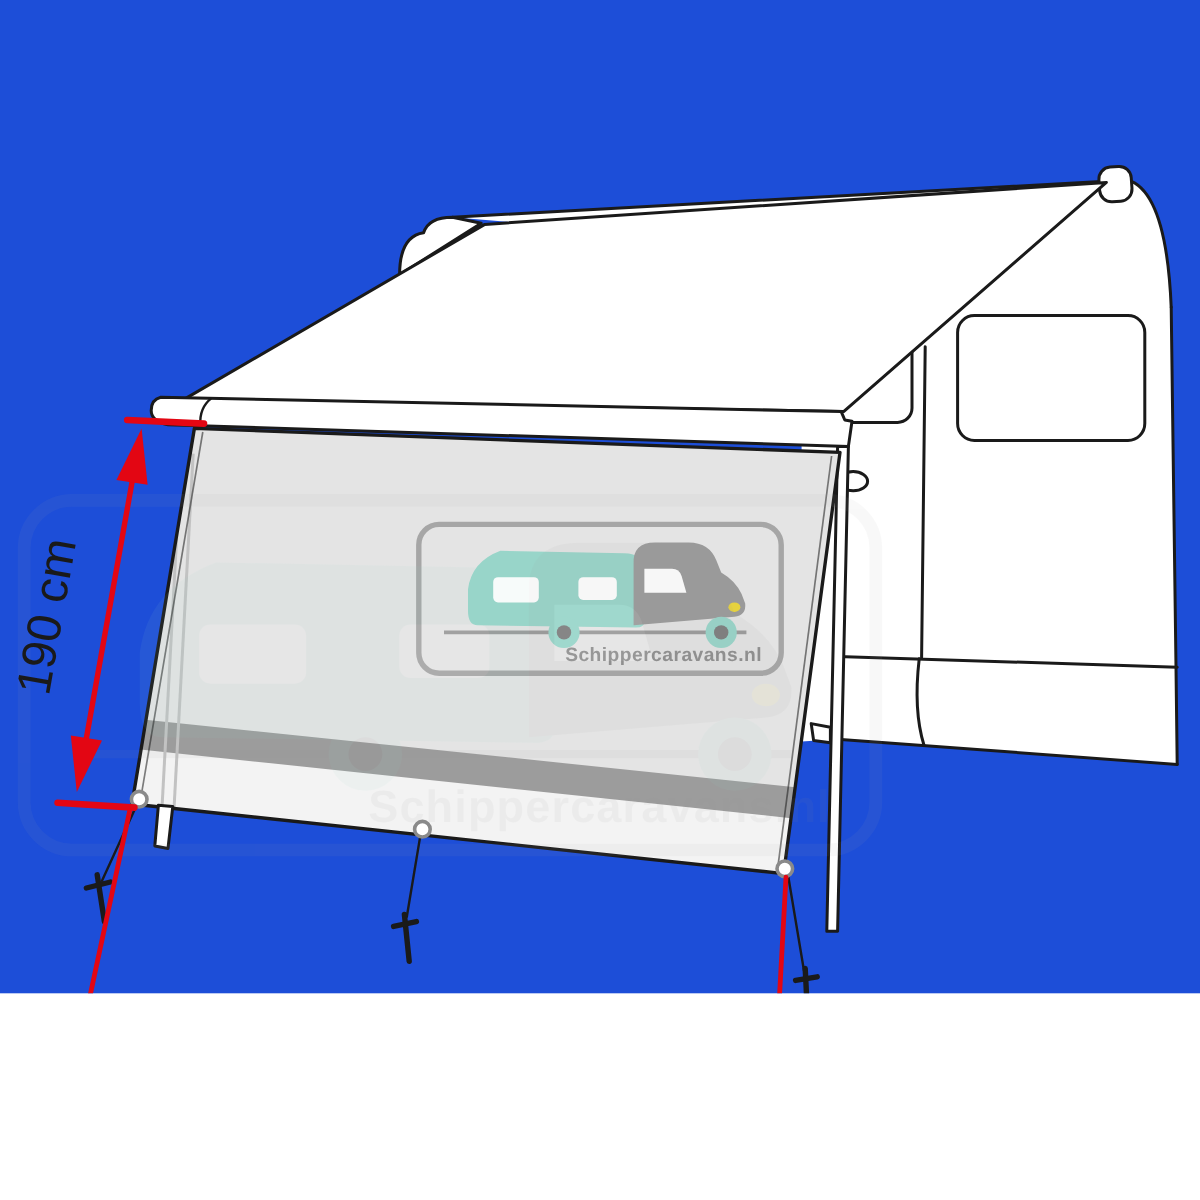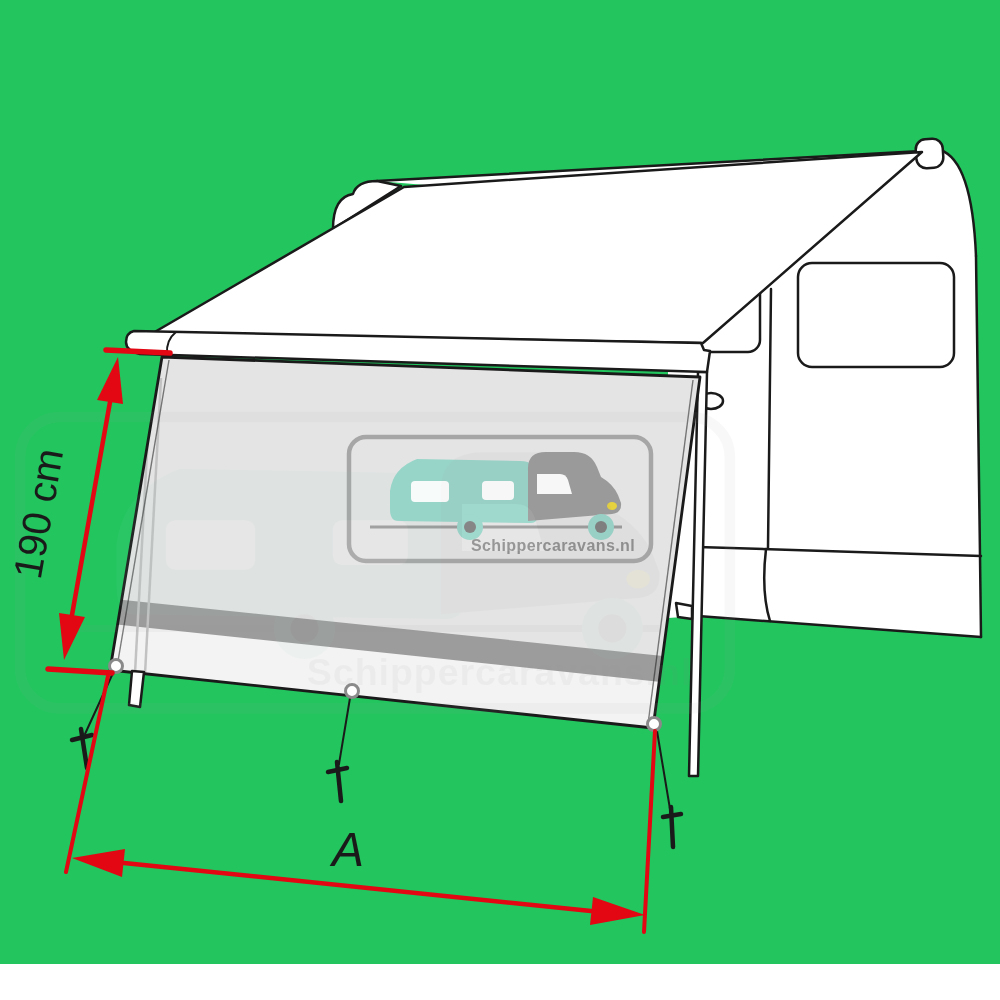--- a/index.html
+++ b/index.html
@@ -1,17 +1,17 @@
 <!DOCTYPE html>
 <html><head>
 <meta charset="utf-8">
 <style>
   html,body{margin:0;padding:0;background:#ffffff;}
   .canvas{
-    position:relative;width:1000px;height:964px;background:#22c55e;overflow:hidden;
+    position:relative;width:1000px;height:828px;background:#1d4ed8;overflow:hidden;
     font-family:"Liberation Sans", sans-serif;
   }
   .canvas svg{position:absolute;left:0;top:0;}
   text{font-family:"Liberation Sans", sans-serif;}
   .dim-label{font-size:40px;fill:#1a1a1a;}
   .dim-label-a{font-size:48px;font-style:italic;fill:#1a1a1a;}
   .wm-text{font-size:16px;font-weight:bold;fill:#8f8f8f;letter-spacing:.4px;}
 </style>
 </head>
 <body>

